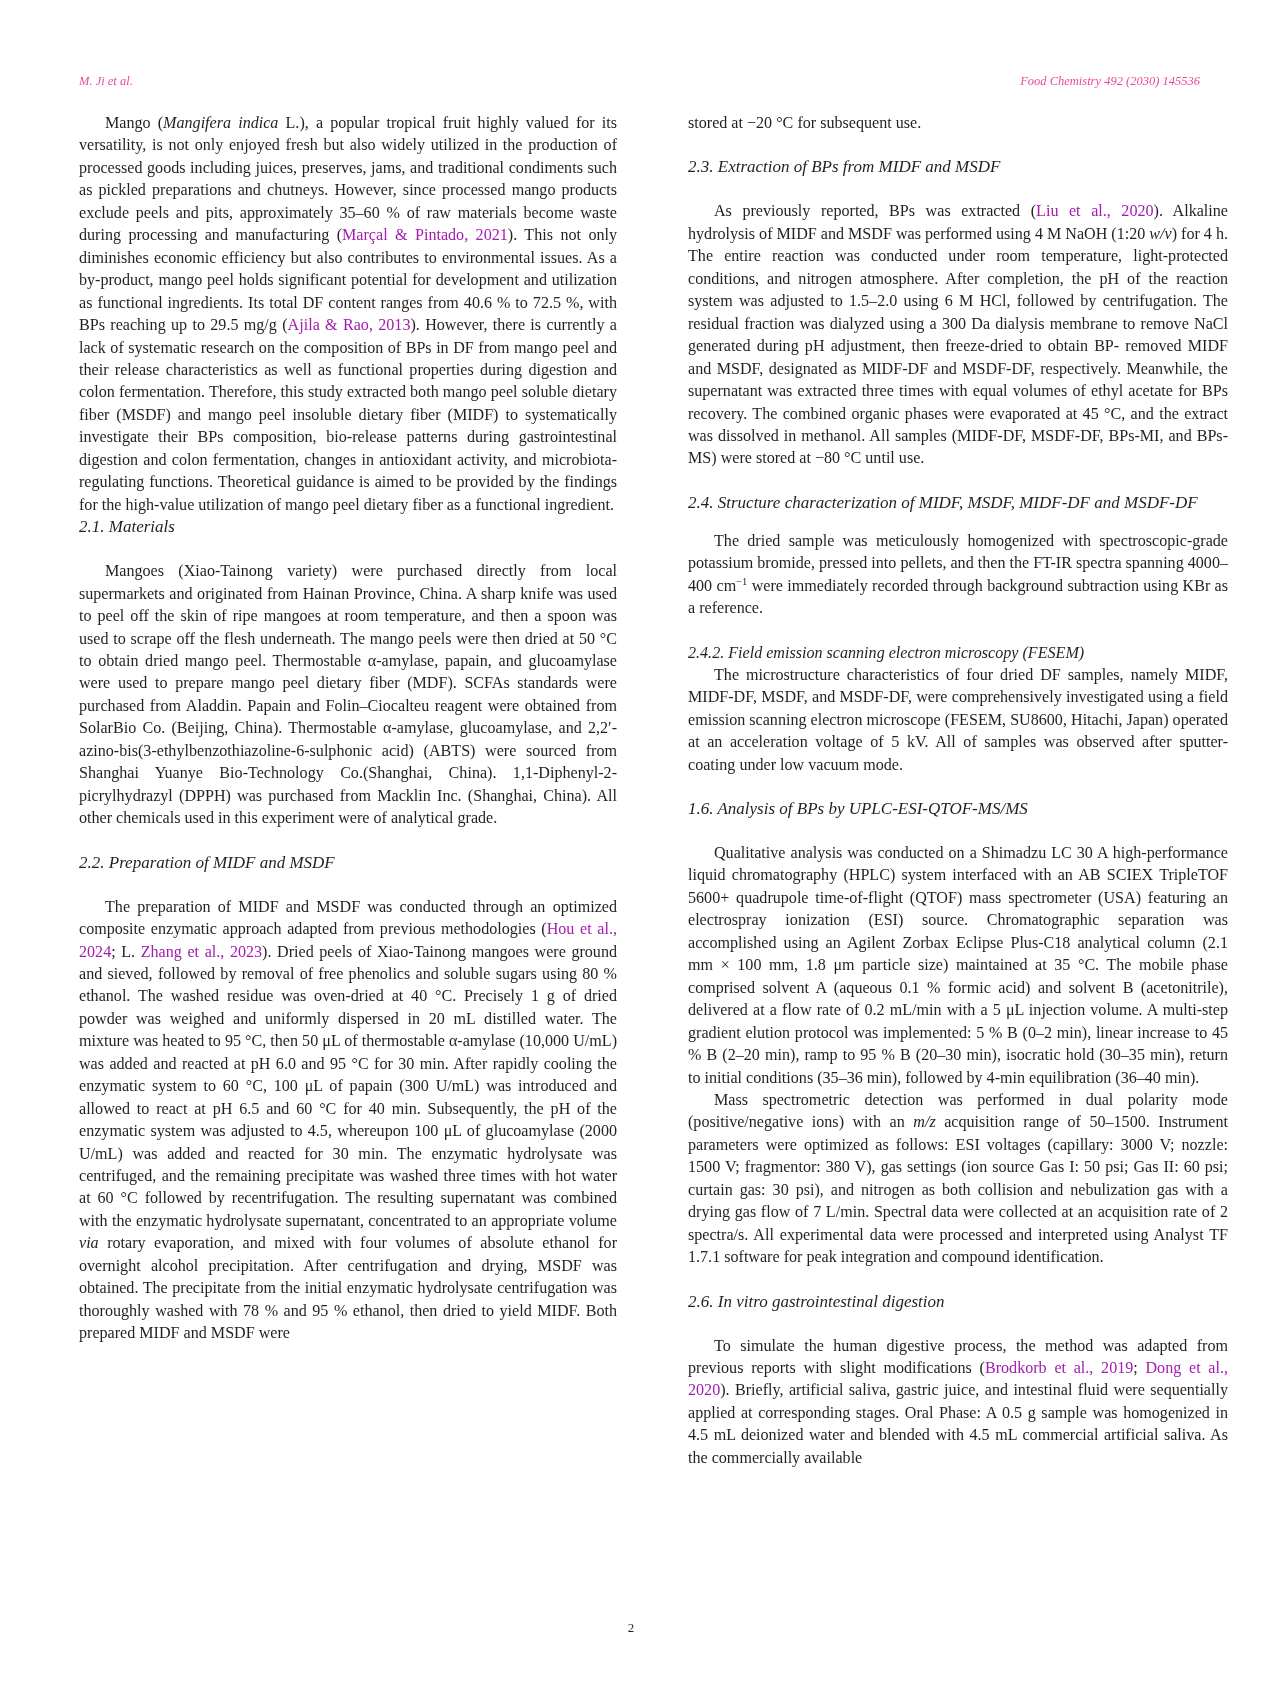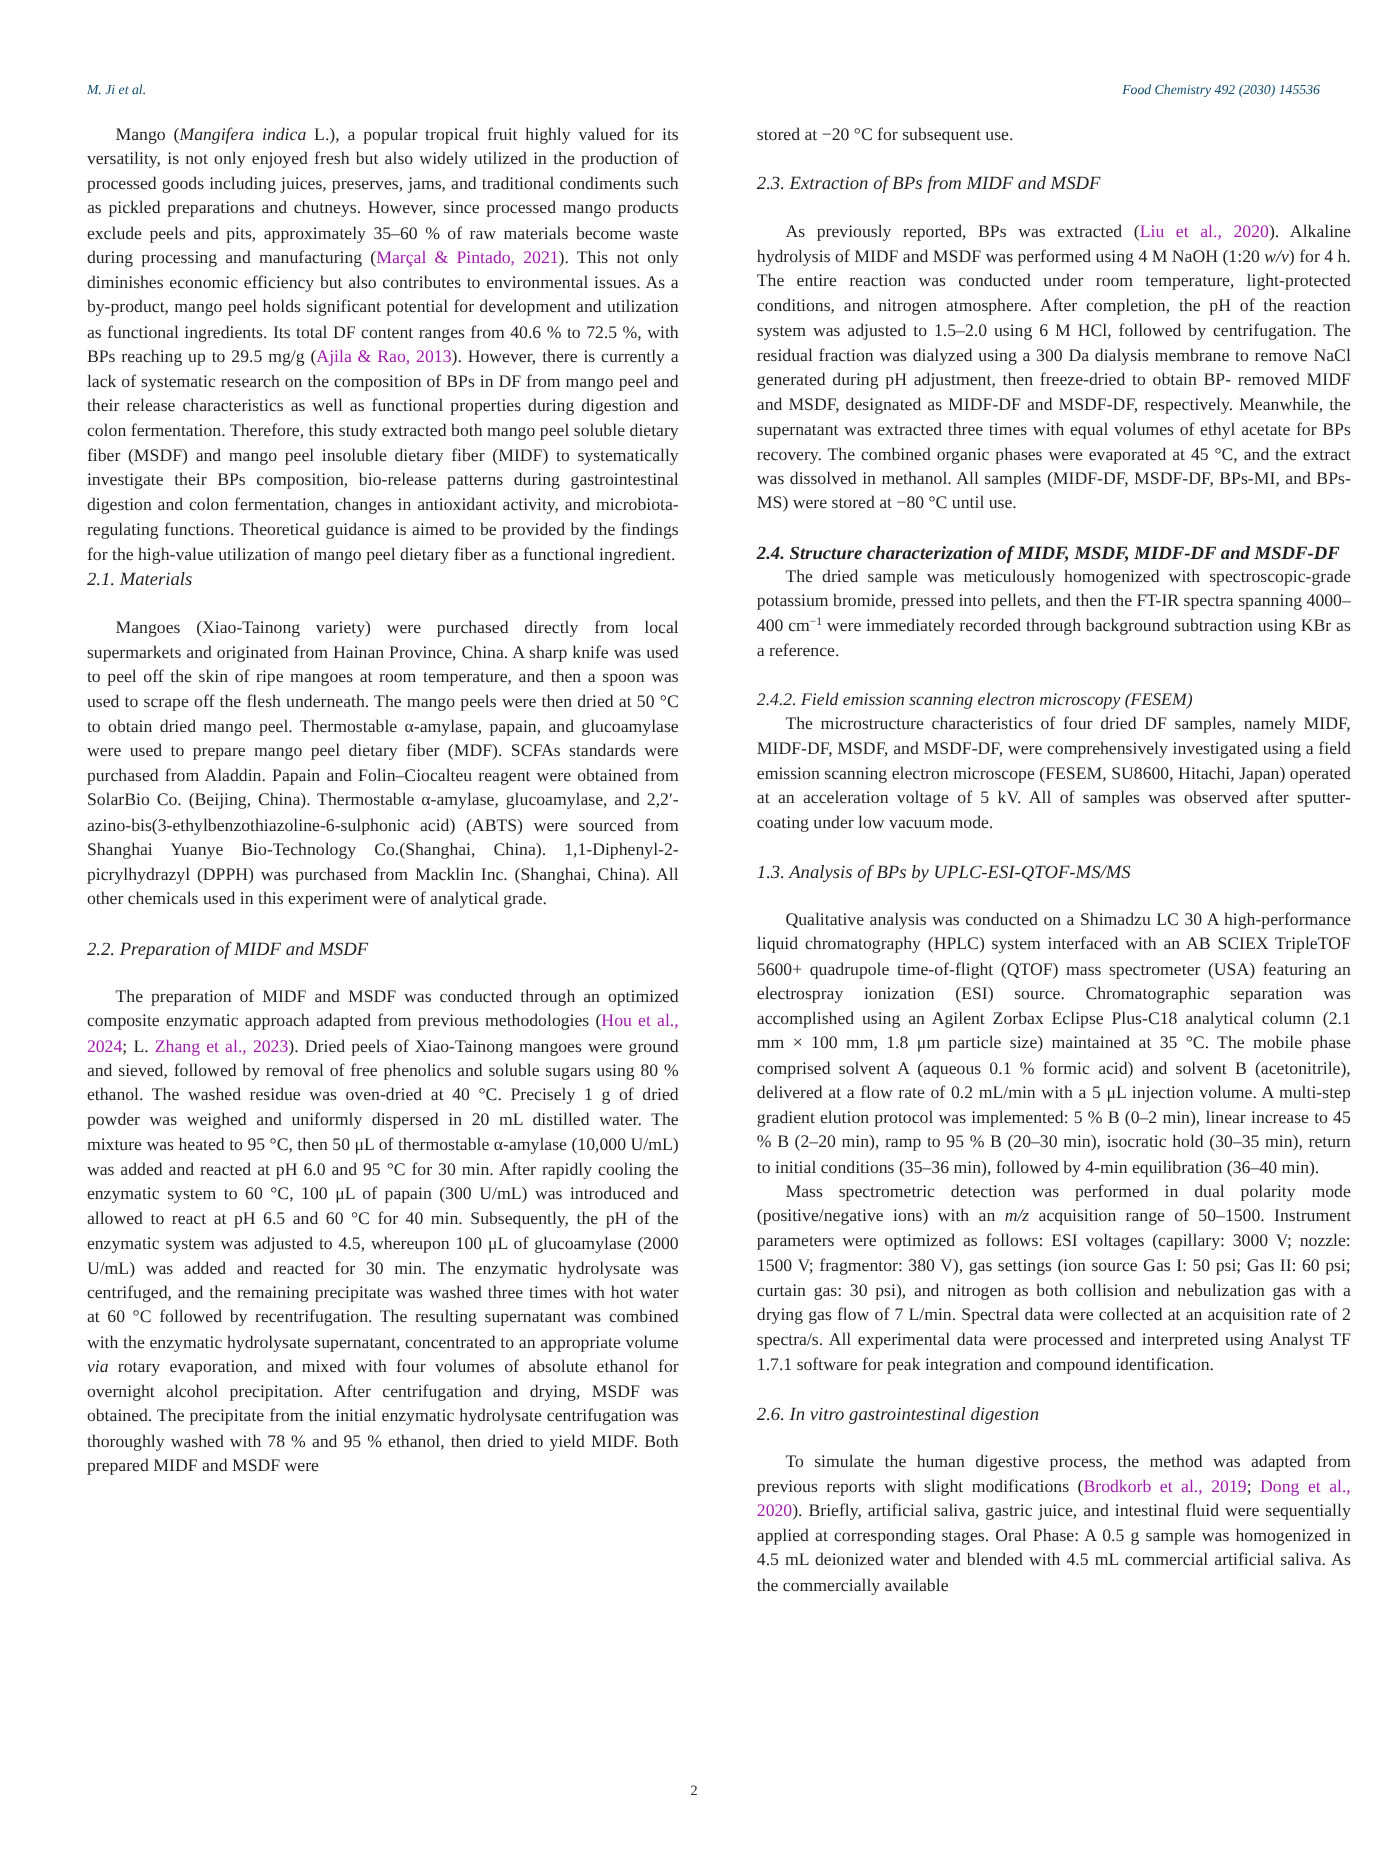--- a/index.html
+++ b/index.html
@@ -2,21 +2,21 @@
 <html><head>
 <meta charset="utf-8">
 <style>
   html, body { margin: 0; padding: 0; background: #ffffff; }
   body {
     width: 1262px; height: 1683px; position: relative; overflow: hidden;
     font-family: "Liberation Serif", "DejaVu Serif", serif;
     color: #231f20;
   }
   .running-head {
-    position: absolute; top: 74px; font-style: italic; font-size: 12.5px; color: #0c4a6e;
+    position: absolute; top: 74px; font-style: italic; font-size: 12.5px; color: #ec4899;
   }
   .rh-left { left: 79px; }
   .rh-right { right: 62px; }
   .column {
     position: absolute; top: 112px; width: 538px;
   }
   .col-left { left: 79px; }
   .col-right { left: 688px; width: 540px; }
   p.body {
     margin: 0; font-size: 16.1px; line-height: 22.45px; text-align: justify;
@@ -55,27 +55,27 @@
   <div class="sub-h">2.2.  Preparation of MIDF and MSDF</div>
   <p class="body"><span>The preparation of MIDF and MSDF was conducted through an optimized composite enzymatic approach adapted from previous methodologies (</span><span class="cite">Hou et al., 2024</span><span>; L. </span><span class="cite">Zhang et al., 2023</span><span>). Dried peels of Xiao-Tainong mangoes were ground and sieved, followed by removal of free phenolics and soluble sugars using 80 % ethanol. The washed res­idue was oven-dried at 40 °C. Precisely 1 g of dried powder was weighed and uniformly dispersed in 20 mL distilled water. The mixture was heated to 95 °C, then 50 μL of thermostable α-amylase (10,000 U/mL) was added and reacted at pH 6.0 and 95 °C for 30 min. After rapidly cooling the enzymatic system to 60 °C, 100 μL of papain (300 U/mL) was introduced and allowed to react at pH 6.5 and 60 °C for 40 min. Sub­sequently, the pH of the enzymatic system was adjusted to 4.5, where­upon 100 μL of glucoamylase (2000 U/mL) was added and reacted for 30 min. The enzymatic hydrolysate was centrifuged, and the remaining precipitate was washed three times with hot water at 60 °C followed by recentrifugation. The resulting supernatant was combined with the enzymatic hydrolysate supernatant, concentrated to an appropriate volume </span><em>via</em><span> rotary evaporation, and mixed with four volumes of absolute ethanol for overnight alcohol precipitation. After centrifugation and drying, MSDF was obtained. The precipitate from the initial enzymatic hydrolysate centrifugation was thoroughly washed with 78 % and 95 % ethanol, then dried to yield MIDF. Both prepared MIDF and MSDF were</span></p>
 </div>
 
 <div class="column col-right">
   <p class="body noindent">stored at −20 °C for subsequent use.</p>
 
   <div class="sub-h">2.3.  Extraction of BPs from MIDF and MSDF</div>
   <p class="body"><span>As previously reported, BPs was extracted (</span><span class="cite">Liu et al., 2020</span><span>). Alkaline hydrolysis of MIDF and MSDF was performed using 4 M NaOH (1:20 </span><em>w/v</em><span>) for 4 h. The entire reaction was conducted under room temperature, light-protected conditions, and nitrogen atmosphere. After completion, the pH of the reaction system was adjusted to 1.5–2.0 using 6 M HCl, followed by centrifugation. The residual fraction was dialyzed using a 300 Da dialysis membrane to remove NaCl generated during pH adjustment, then freeze-dried to obtain BP- removed MIDF and MSDF, designated as MIDF-DF and MSDF-DF, respectively. Meanwhile, the supernatant was extracted three times with equal volumes of ethyl ac­etate for BPs recovery. The combined organic phases were evaporated at 45 °C, and the extract was dissolved in methanol. All samples (MIDF-DF, MSDF-DF, BPs-MI, and BPs-MS) were stored at −80 °C until use.</span></p>
 
-  <div class="sub-h" style="margin-bottom:0;font-weight:bold;">2.4.  Structure characterization of MIDF, MSDF, MIDF-DF and MSDF-DF</div>
+  <div class="sub-h" style="margin-bottom:16px;">2.4.  Structure characterization of MIDF, MSDF, MIDF-DF and MSDF-DF</div>
   <p class="body"><span>The dried sample was meticulously homogenized with spectroscopic-grade potassium bromide, pressed into pellets, and then the FT-IR spectra spanning 4000–400 cm</span><sup>−1</sup><span> were immediately recorded through background subtraction using KBr as a reference.</span></p>
 
   <div class="subsub-h">2.4.2.  Field emission scanning electron microscopy (FESEM)</div>
   <p class="body">The microstructure characteristics of four dried DF samples, namely MIDF, MIDF-DF, MSDF, and MSDF-DF, were comprehensively investi­gated using a field emission scanning electron microscope (FESEM, SU8600, Hitachi, Japan) operated at an acceleration voltage of 5 kV. All of samples was observed after sputter-coating under low vacuum mode.</p>
 
-  <div class="sub-h">1.3.  Analysis of BPs by UPLC-ESI-QTOF-MS/MS</div>
+  <div class="sub-h">1.6.  Analysis of BPs by UPLC-ESI-QTOF-MS/MS</div>
   <p class="body">Qualitative analysis was conducted on a Shimadzu LC 30 A high-performance liquid chromatography (HPLC) system interfaced with an AB SCIEX TripleTOF 5600+ quadrupole time-of-flight (QTOF) mass spectrometer (USA) featuring an electrospray ionization (ESI) source. Chromatographic separation was accomplished using an Agilent Zorbax Eclipse Plus-C18 analytical column (2.1 mm × 100 mm, 1.8 μm particle size) maintained at 35 °C. The mobile phase comprised solvent A (aqueous 0.1 % formic acid) and solvent B (acetonitrile), delivered at a flow rate of 0.2 mL/min with a 5 μL injection volume. A multi-step gradient elution protocol was implemented: 5 % B (0–2 min), linear increase to 45 % B (2–20 min), ramp to 95 % B (20–30 min), isocratic hold (30–35 min), return to initial conditions (35–36 min), followed by 4-min equilibration (36–40 min).</p>
   <p class="body"><span>Mass spectrometric detection was performed in dual polarity mode (positive/negative ions) with an </span><em>m/z</em><span> acquisition range of 50–1500. In­strument parameters were optimized as follows: ESI voltages (capillary: 3000 V; nozzle: 1500 V; fragmentor: 380 V), gas settings (ion source Gas I: 50 psi; Gas II: 60 psi; curtain gas: 30 psi), and nitrogen as both collision and nebulization gas with a drying gas flow of 7 L/min. Spectral data were collected at an acquisition rate of 2 spectra/s. All experimental data were processed and interpreted using Analyst TF 1.7.1 software for peak integration and compound identification.</span></p>
 
   <div class="sub-h">2.6.  In vitro gastrointestinal digestion</div>
   <p class="body"><span>To simulate the human digestive process, the method was adapted from previous reports with slight modifications (</span><span class="cite">Brodkorb et al., 2019</span><span>; </span><span class="cite">Dong et al., 2020</span><span>). Briefly, artificial saliva, gastric juice, and intestinal fluid were sequentially applied at corresponding stages. Oral Phase: A 0.5 g sample was homogenized in 4.5 mL deionized water and blended with 4.5 mL commercial artificial saliva. As the commercially available</span></p>
 </div>
 
 <div class="page-number">2</div>
 
 </body></html>

